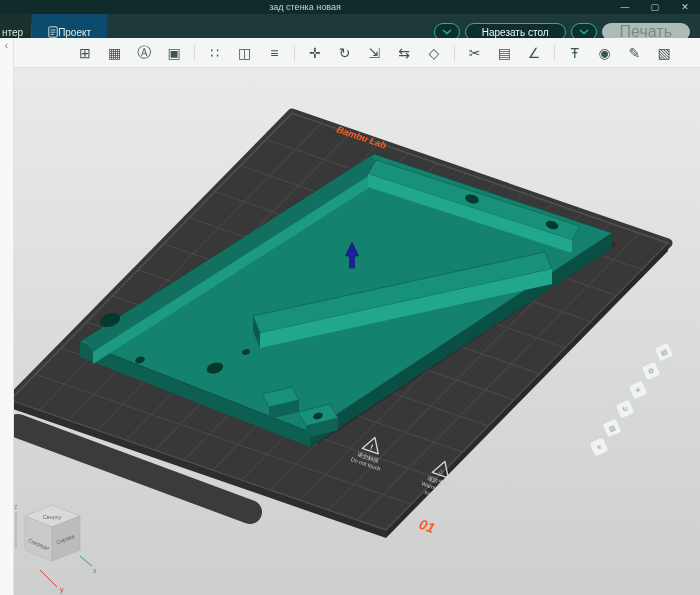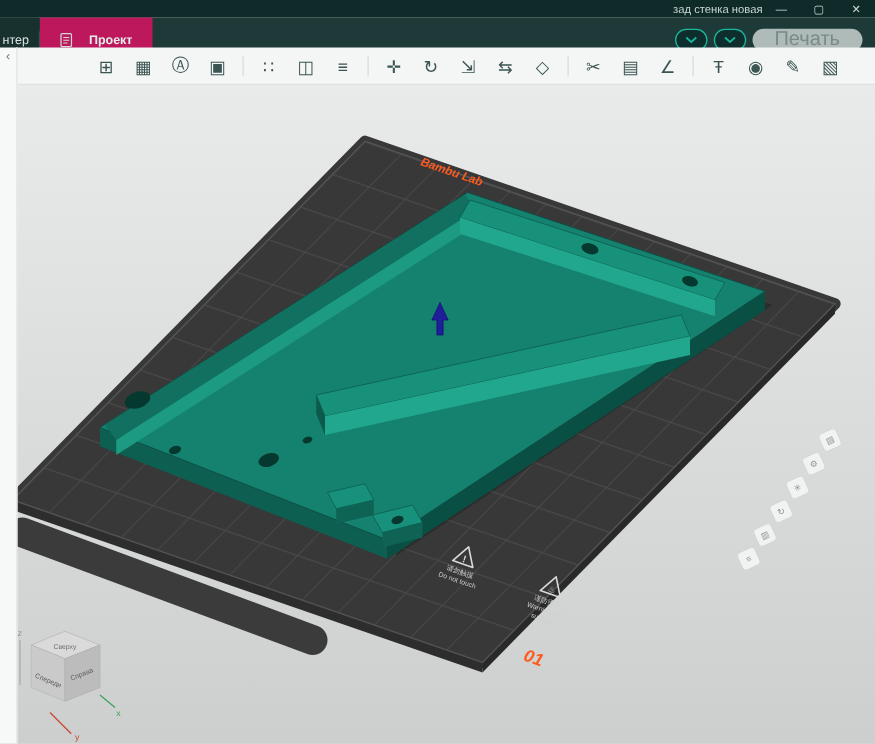--- a/index.html
+++ b/index.html
@@ -3,32 +3,32 @@
 <meta charset="utf-8">
 <style>
   html,body{margin:0;padding:0;}
   body{
     width:700px;height:595px;overflow:hidden;position:relative;
     font-family:"Liberation Sans",sans-serif;background:#d8dada;
   }
   
   .titlebar{position:absolute;top:0;left:0;right:0;height:14px;background:#0e2a29;
     display:flex;align-items:center;}
-  .titlebar .title{flex:1;text-align:right;font-size:9px;color:#c9d6d4;line-height:14px;}
+  .titlebar .title{flex:1;text-align:center;font-size:9px;color:#c9d6d4;line-height:14px;}
   .win-controls{position:absolute;right:0;top:0;height:14px;display:flex;}
   .win-btn{width:30px;height:14px;text-align:center;font-size:9px;line-height:14px;
     color:#c9d6d4;background:none;border:none;padding:0;cursor:default;}
   
   .tabbar{position:absolute;top:14px;left:0;right:0;height:36px;background:#1e3a38;
     display:flex;align-items:center;}
   .partial-tab{color:#d8e3e1;font-size:10px;padding:0 8px 0 2px;height:100%;
     display:flex;align-items:center;background:#18312f;}
   .tab-sep{width:1px;height:14px;background:#33504d;}
-  .project-tab{display:flex;align-items:center;gap:13px;height:100%;padding:0 16px;
-    background:#be185d;color:#e2ecea;font-size:10px;border:none;cursor:default;font-weight:bold;}
+  .project-tab{display:flex;align-items:center;gap:0;height:100%;padding:0 16px;
+    background:#0c4a6e;color:#e2ecea;font-size:10px;border:none;cursor:default;}
   .actions{margin-left:auto;display:flex;align-items:center;gap:5px;padding-right:10px;}
   .chev-btn{width:26px;height:18px;border:1px solid #19b79c;border-radius:9px;
     background:#0e2e2d;display:flex;align-items:center;justify-content:center;padding:0;cursor:default;}
   .slice-btn{height:18px;padding:0 16px;border:1px solid #19b79c;border-radius:9px;
     background:#0e2e2d;color:#eef7f5;font-size:10px;display:flex;align-items:center;cursor:default;}
   .print-btn{height:18px;padding:0 18px;border:none;border-radius:9px;background:#aebbb9;
     color:#798a88;font-size:16px;display:flex;align-items:center;cursor:default;}
   
   .toolbar{position:absolute;top:38px;left:13px;right:0;height:30px;background:#f4f5f5;
     border-bottom:1px solid #dfe1e1;display:flex;align-items:center;gap:10px;
@@ -69,20 +69,21 @@
       <line x1="2.6" y1="8.4" x2="6" y2="8.4" stroke="#cfdad8" stroke-width="0.9"></line>
     </svg>
     <span>Проект</span>
   </button>
   <div class="actions">
     <button class="chev-btn">
       <svg width="10" height="6" viewBox="0 0 10 6">
         <polyline points="1,1 5,4.6 9,1" fill="none" stroke="#19b79c" stroke-width="1.4"></polyline>
       </svg>
     </button>
+    <button class="slice-btn">Нарезать стол</button>
     <button class="chev-btn">
       <svg width="10" height="6" viewBox="0 0 10 6">
         <polyline points="1,1 5,4.6 9,1" fill="none" stroke="#19b79c" stroke-width="1.4"></polyline>
       </svg>
     </button>
     <button class="print-btn">Печать</button>
   </div>
 </div>
 
 <div class="toolbar">

